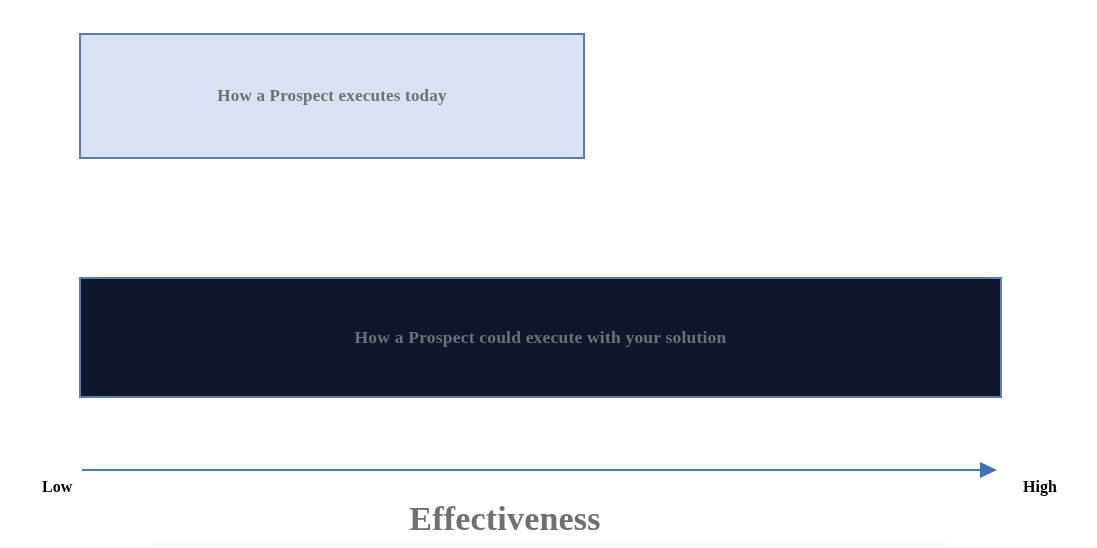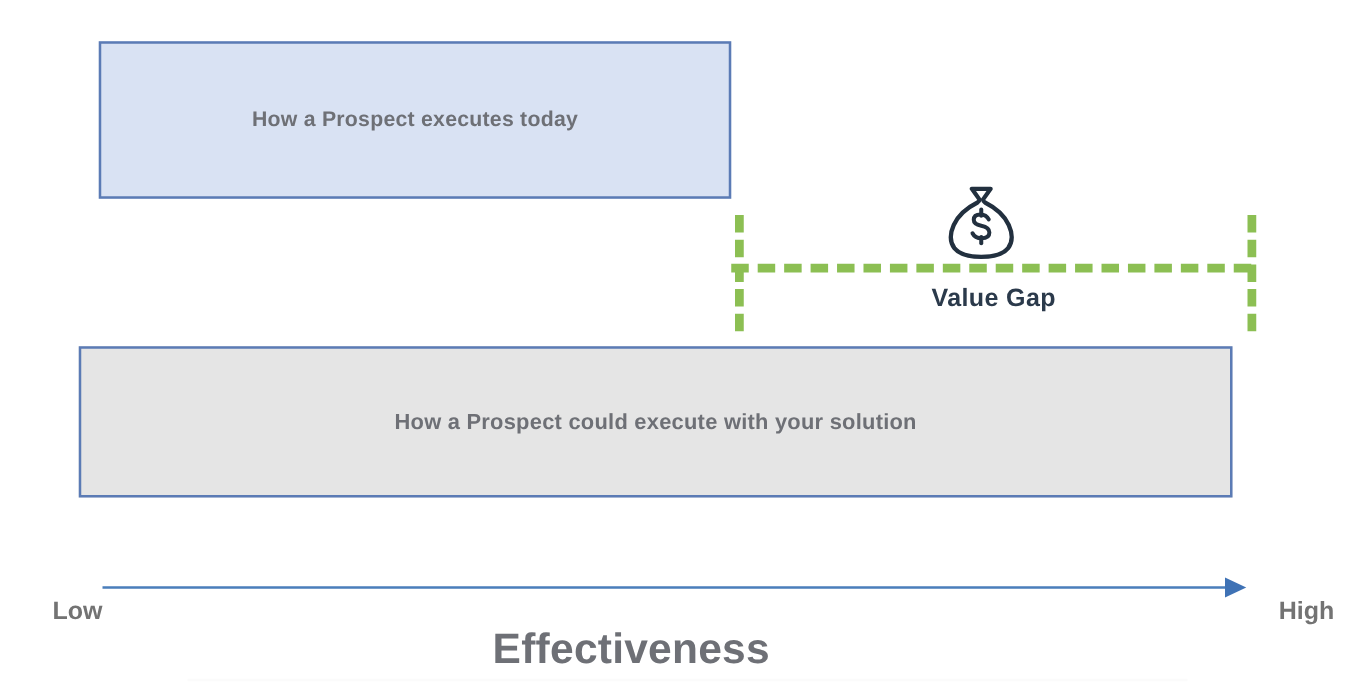--- a/index.html
+++ b/index.html
@@ -9,20 +9,21 @@
   }
   body {
     font-family: "Liberation Sans", sans-serif;
   }
   #canvas {
     position: relative;
     width: 1097px;
     height: 548px;
     background: #ffffff;
     overflow: hidden;
+    font-family: Liberation Serif, serif;
   }
 
   
   .bar {
     position: absolute;
     box-sizing: border-box;
     border: 2px solid #5b7bb5;
     display: flex;
     align-items: center;
     justify-content: center;
@@ -39,25 +40,25 @@
     top: 33px;
     width: 506px;
     height: 126px;
     background: #d9e2f3;
   }
   #bar-today .bar-label {
     font-size: 17px;
   }
 
   #bar-solution {
-    left: 63px;
+    left: 79px;
     top: 277px;
     width: 923px;
     height: 121px;
-    background: #e5e5e5;
+    background: #0f172a;
   }
   #bar-solution .bar-label {
     font-size: 17.5px;
   }
 
   
   #value-gap-group {
     position: absolute;
     left: 575px;
     top: 160px;
@@ -117,23 +118,23 @@
     left: 980px;
     top: 462px;
     width: 0;
     height: 0;
     border-top: 8px solid transparent;
     border-bottom: 8px solid transparent;
     border-left: 17px solid #3f72b5;
   }
   .axis-end-label {
     position: absolute;
-    font-size: 20px;
+    font-size: 16px;
     font-weight: bold;
-    color: #737373;
+    color: #000000;
   }
   #axis-label-low  { left: 42px;  top: 478px; }
   #axis-label-high { left: 1023px; top: 478px; }
 
   #axis-title {
     position: absolute;
     left: 0;
     top: 500px;
     width: 1010px;
     text-align: center;
@@ -158,39 +159,20 @@
 <div id="canvas">
 
   <div class="bar" id="bar-today">
     <span class="bar-label">How a Prospect executes today</span>
   </div>
 
   <div class="bar" id="bar-solution">
     <span class="bar-label">How a Prospect could execute with your solution</span>
   </div>
 
-  <div id="value-gap-group">
-    <div class="dash-v" id="dash-left"></div>
-    <div class="dash-v" id="dash-right"></div>
-    <div class="dash-h"></div>
-
-    <div id="money-bag-icon">
-      <svg viewBox="0 0 70 62" width="70" height="62" aria-hidden="true">
-        <path d="M27.5 4 L42.5 4 L36.5 12.5 Q36.5 14 38 15 Q52 22 57 33 Q62 44 56.5 51.5
-                 Q51 58.5 35 58.5 Q19 58.5 13.5 51.5 Q8 44 13 33 Q18 22 32 15
-                 Q33.5 14 33.5 12.5 Z" fill="none" stroke="#22303f" stroke-width="3.4" stroke-linejoin="round" stroke-linecap="round"></path>
-        <path d="M41 28.5 Q39 24.5 34.5 24.5 Q29 24.5 29 28.8 Q29 32.4 35 33.6
-                 Q41.5 34.9 41.5 39 Q41.5 43.6 35.2 43.6 Q30 43.6 28 39.6" fill="none" stroke="#22303f" stroke-width="3.2" stroke-linecap="round" stroke-linejoin="round"></path>
-        <line x1="35" y1="20.5" x2="35" y2="25.5" stroke="#22303f" stroke-width="3.2" stroke-linecap="round"></line>
-        <line x1="35" y1="42.5" x2="35" y2="47.5" stroke="#22303f" stroke-width="3.2" stroke-linecap="round"></line>
-      </svg>
-    </div>
-
-    <div id="value-gap-label">Value Gap</div>
-  </div>
 
   <div id="axis-line"></div>
   <div id="axis-arrowhead"></div>
 
   <div class="axis-end-label" id="axis-label-low">Low</div>
 
   <div class="axis-end-label" id="axis-label-high">High</div>
 
   <div id="axis-title">Effectiveness</div>
 

